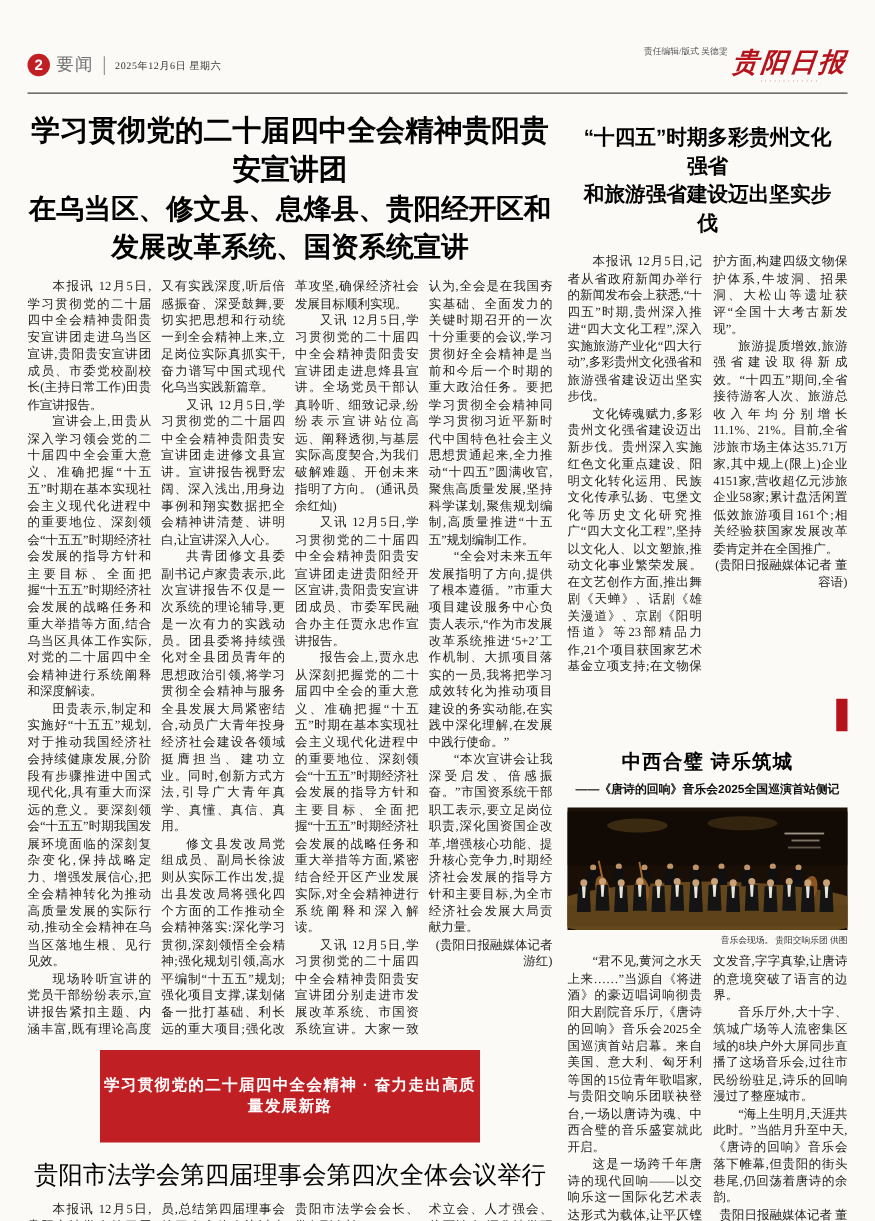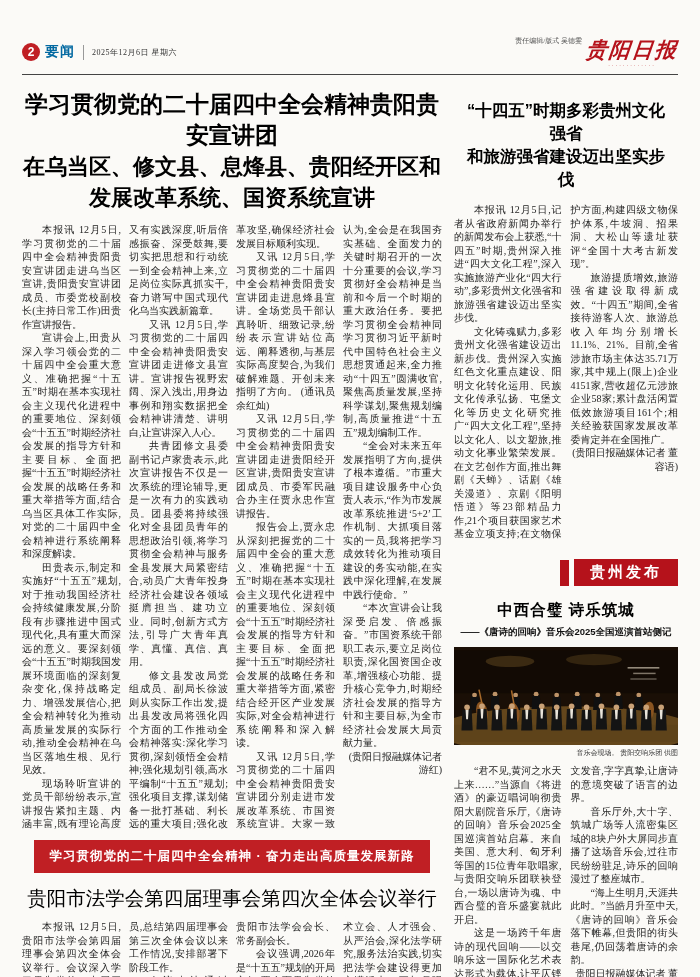--- a/index.html
+++ b/index.html
@@ -7,21 +7,21 @@
     width:700px;height:977px;background:#fbfaf7;
     font-family:"Liberation Serif", serif;color:#1b1b1b;
     position:relative;overflow:hidden;
   }
   .page{padding:36px 22px 8px 22px;}
   
   .hdr{display:flex;align-items:center;border-bottom:1.5px solid #444;padding-bottom:6px;}
   .pg-circle{width:18px;height:18px;border-radius:50%;background:#c01f24;color:#fff;
     font-family:"Liberation Sans",sans-serif;font-weight:bold;font-size:12px;
     display:flex;align-items:center;justify-content:center;}
-  .section{color:#0369a1;font-family:"Liberation Sans",sans-serif;font-weight:700;
+  .section{color:#737373;font-family:"Liberation Sans",sans-serif;font-weight:400;
     font-size:14px;margin-left:5px;letter-spacing:1px;}
   .hdr-div{width:1px;height:15px;background:#999;margin:0 8px;}
   .date{font-size:8px;color:#333;letter-spacing:.5px;}
   .hdr-right{margin-left:auto;display:flex;gap:4px;}
   .editor{font-size:7px;color:#555;margin-bottom:4px;}
   .masthead{display:flex;flex-direction:column;align-items:center;}
   .masthead-big{color:#b5121b;font-size:21px;font-weight:900;
     font-family:"Liberation Serif",serif;font-style:italic;letter-spacing:2px;
     transform:skewX(-6deg);}
   .masthead-dots{color:#b5121b;font-size:5px;letter-spacing:2px;line-height:4px;}
@@ -46,23 +46,23 @@
   .body4{column-count:4;column-gap:8px;height:608px;column-fill:auto;
     margin-top:10px;overflow:hidden;}
   .body4.law{height:116px;margin-top:8px;}
   .body2{column-count:2;column-gap:9px;height:348px;column-fill:auto;
     margin-top:8px;overflow:hidden;}
   .body2.concert{height:292px;margin-top:6px;}
   .bodytxt p{margin:0;font-size:10px;line-height:13.5px;text-align:justify;
     text-indent:2em;color:#1d1d1d;}
   .bodytxt p.byline{text-align:right;text-indent:0;}
   
-  .banner{width:396px;margin:9px auto 0 auto;background:#c01f24;color:#fff;
+  .banner{width:304px;margin:9px auto 0 auto;background:#c01f24;color:#fff;
     font-family:"Liberation Sans",sans-serif;font-weight:bold;font-size:12.5px;
-    text-align:center;padding:8px 0;letter-spacing:1px;}
+    text-align:center;padding:20px 0;letter-spacing:1px;}
   
   .badge-row{display:flex;justify-content:flex-end;align-items:center;gap:5px;margin-top:8px;}
   .badge-bar{width:9px;height:26px;background:#b5121b;}
   .badge-box{background:#b5121b;color:#fff;font-family:"Liberation Sans",sans-serif;
     font-weight:900;font-size:15px;letter-spacing:3px;padding:4px 16px;}
   
   .photo{margin-top:8px;width:100%;height:98px;display:block;background:#1c1007;}
   .caption{font-size:7px;color:#333;text-align:right;margin-top:3px;}
 </style>
 </head>
@@ -129,21 +129,20 @@
 
       <div class="body2 bodytxt">
           <p>本报讯 12月5日,记者从省政府新闻办举行的新闻发布会上获悉,“十四五”时期,贵州深入推进“四大文化工程”,深入实施旅游产业化“四大行动”,多彩贵州文化强省和旅游强省建设迈出坚实步伐。</p>
           <p>文化铸魂赋力,多彩贵州文化强省建设迈出新步伐。贵州深入实施红色文化重点建设、阳明文化转化运用、民族文化传承弘扬、屯堡文化等历史文化研究推广“四大文化工程”,坚持以文化人、以文塑旅,推动文化事业繁荣发展。在文艺创作方面,推出舞剧《天蝉》、话剧《雄关漫道》、京剧《阳明悟道》等23部精品力作,21个项目获国家艺术基金立项支持;在文物保护方面,构建四级文物保护体系,牛坡洞、招果洞、大松山等遗址获评“全国十大考古新发现”。</p>
           <p>旅游提质增效,旅游强省建设取得新成效。“十四五”期间,全省接待游客人次、旅游总收入年均分别增长11.1%、21%。目前,全省涉旅市场主体达35.71万家,其中规上(限上)企业4151家,营收超亿元涉旅企业58家;累计盘活闲置低效旅游项目161个;相关经验获国家发展改革委肯定并在全国推广。</p>
           <p class="byline">(贵阳日报融媒体记者 董容语)</p>
         </div>
 
       <div class="badge-row">
         <div class="badge-bar"></div>
-        <div class="badge-box">贵州发布</div>
       </div>
 
       <h3 class="h-concert">中西合璧  诗乐筑城</h3>
       <div class="h-concert-sub">——《唐诗的回响》音乐会2025全国巡演首站侧记</div>
 
       <svg class="photo" viewBox="0 0 240 98" aria-hidden="true">
         <defs>
           <g id="singer">
             <circle cx="0" cy="-11" r="3" fill="#c9a176"></circle>
             <path d="M-5,-8 L5,-8 L6,14 L-6,14 Z" fill="#141414"></path>

